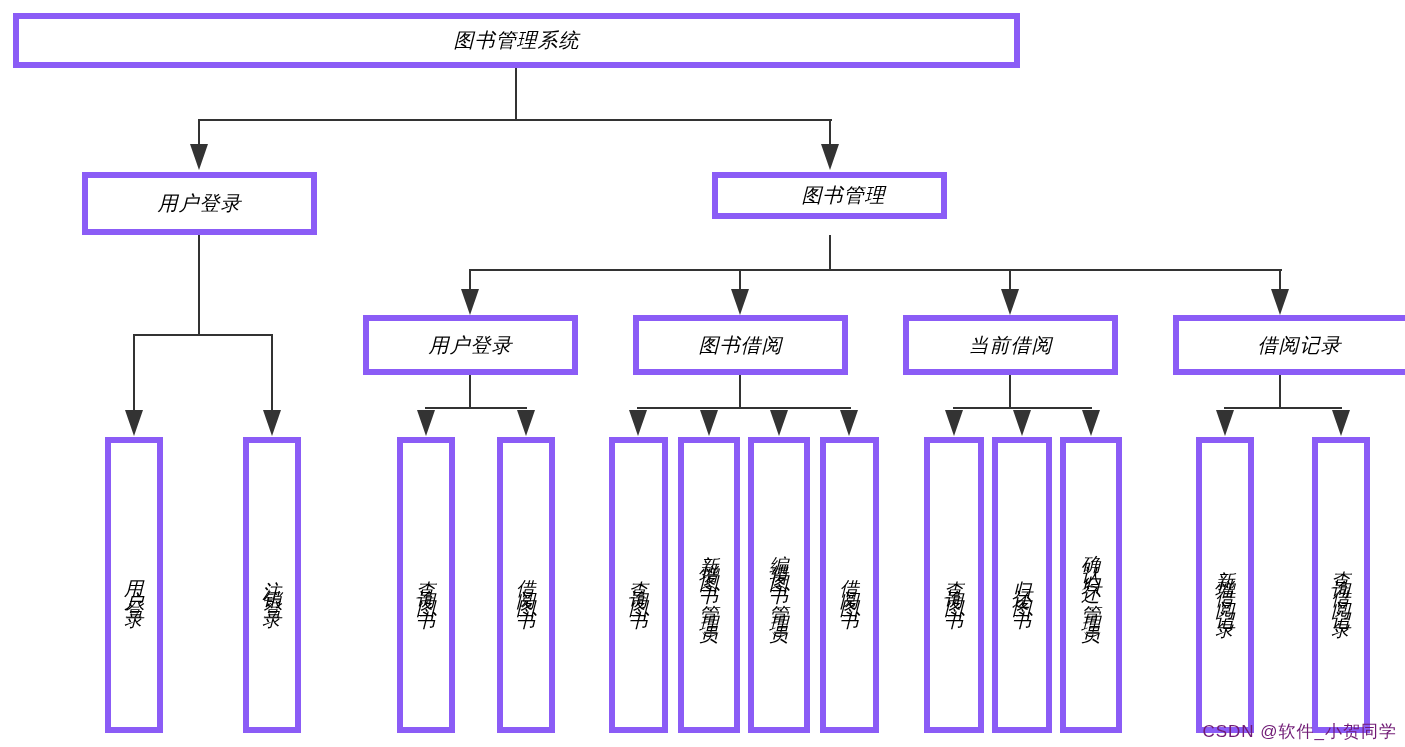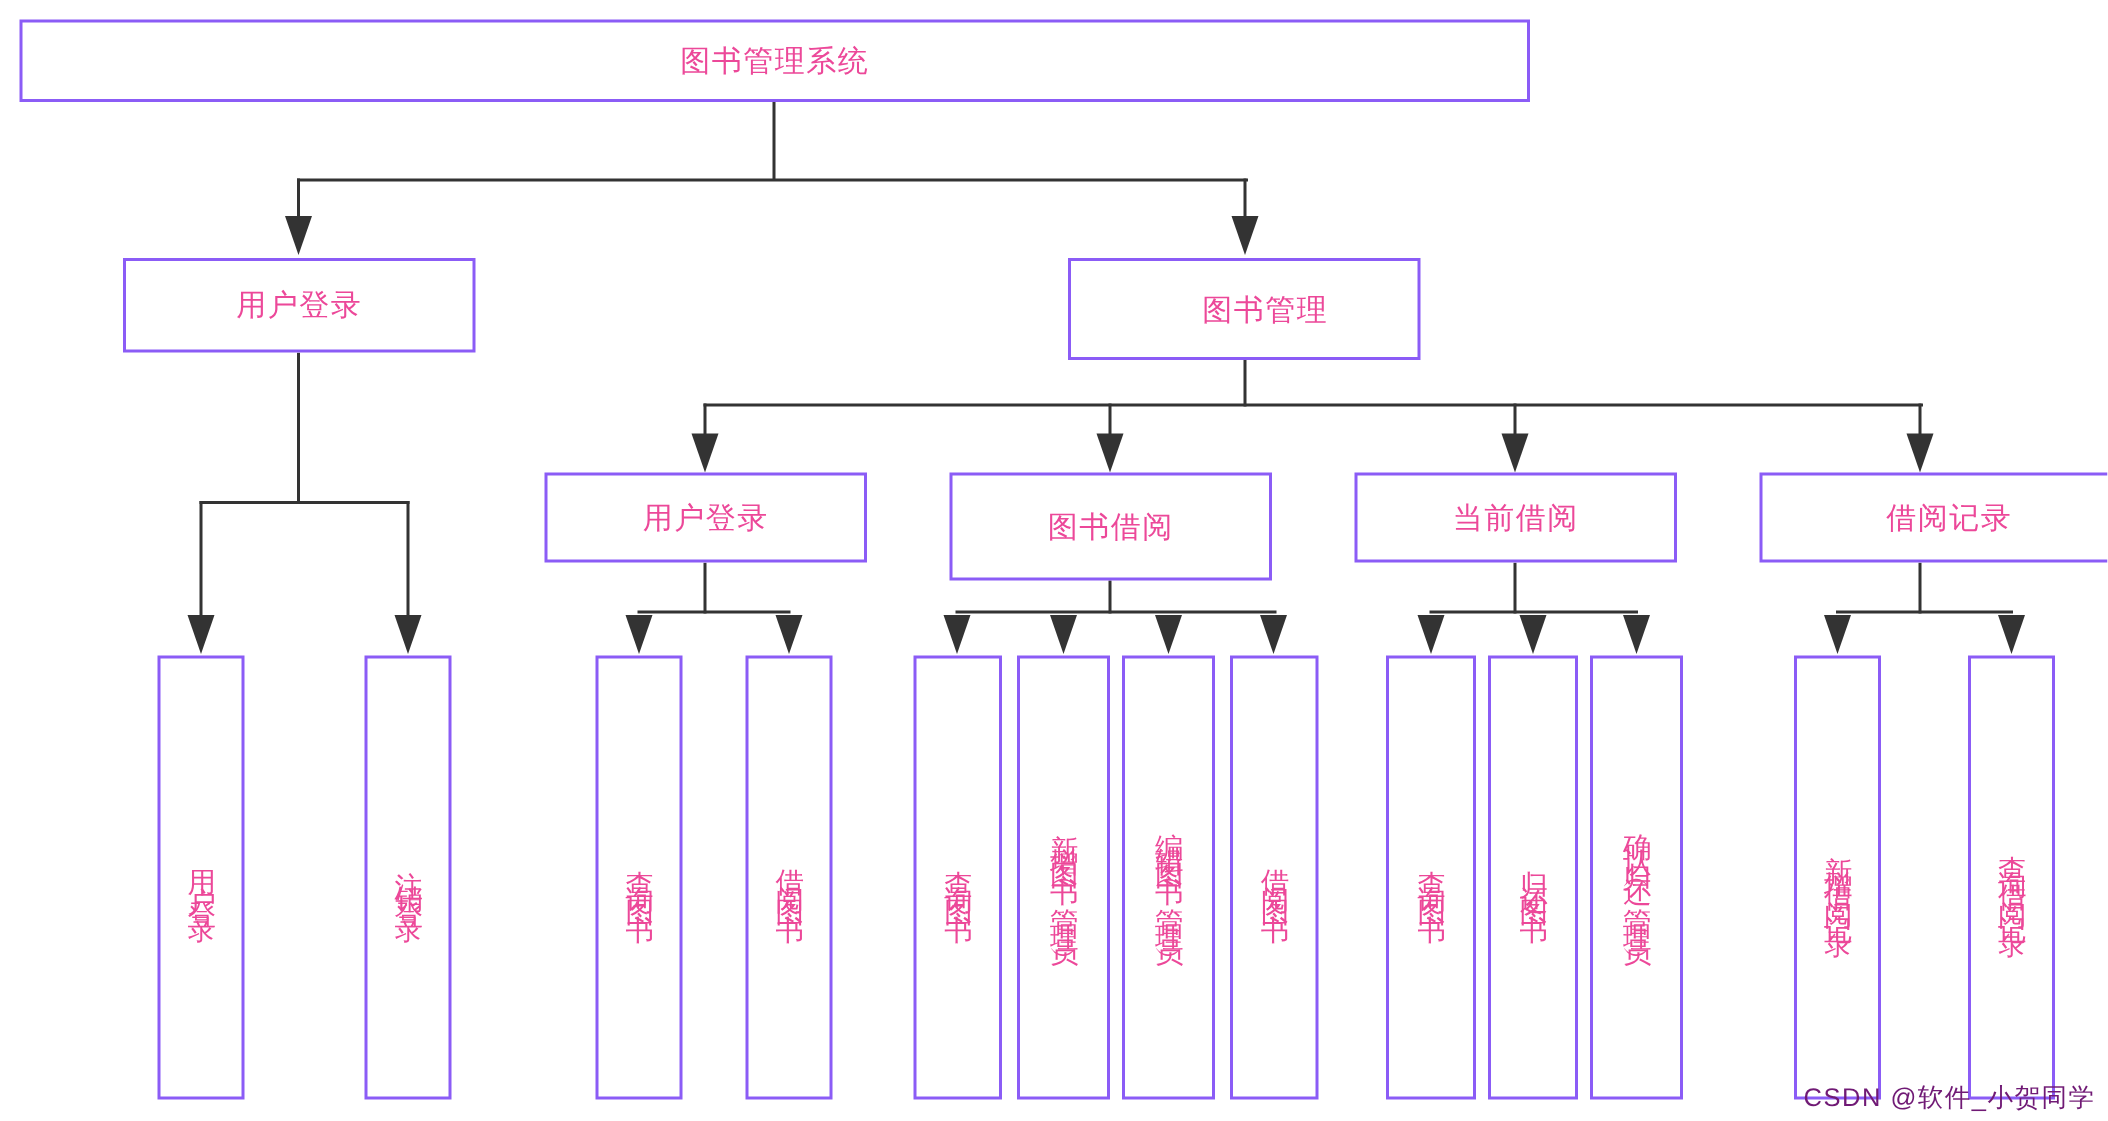--- a/index.html
+++ b/index.html
@@ -12,29 +12,30 @@
     position: relative;
     width: 1405px;
     height: 747px;
     background: #ffffff;
     overflow: hidden;
   }
   .box {
     position: absolute;
     box-sizing: border-box;
     background: #ffffff;
-    border: 2px solid #8b5cf6;
+    border: 6px solid #8b5cf6;
     display: flex;
     align-items: center;
     justify-content: center;
-    color: #ec4899;
+    color: #000000;
     font-size: 20px;
     letter-spacing: 1px;
     white-space: nowrap;
     z-index: 2;
+    font-style: italic;
   }
   .vbox {
     writing-mode: vertical-rl;
     text-orientation: mixed;
     font-size: 19px;
     letter-spacing: 10px;
     white-space: normal;
     line-height: 1;
   }
   .hline {
@@ -80,21 +81,21 @@
   <div class="vline" style="left:515px; top:68px; height:52px;"></div>
   <div class="hline" style="left:198px; top:119px; width:634px;"></div>
   <div class="vline" style="left:198px; top:119px; height:30px;"></div>
   <div class="arrow" style="left:190px; top:144px;"></div>
   <div class="vline" style="left:829px; top:119px; height:30px;"></div>
   <div class="arrow" style="left:821px; top:144px;"></div>
 
   <div class="box" style="left:82px; top:172px; width:235px; height:63px;">
     <span>用户登录</span>
   </div>
-  <div class="box" style="left:712px; top:172px; width:235px; height:68px;padding-left:28px;">
+  <div class="box" style="left:712px; top:172px; width:235px; height:47px;padding-left:28px;">
     <span>图书管理</span>
   </div>
 
   <div class="vline" style="left:198px; top:235px; height:101px;"></div>
   <div class="hline" style="left:133px; top:334px; width:140px;"></div>
   <div class="vline" style="left:133px; top:334px; height:78px;"></div>
   <div class="arrow" style="left:125px; top:410px;"></div>
   <div class="vline" style="left:271px; top:334px; height:78px;"></div>
   <div class="arrow" style="left:263px; top:410px;"></div>
 
@@ -105,21 +106,21 @@
   <div class="vline" style="left:739px; top:269px; height:22px;"></div>
   <div class="arrow" style="left:731px; top:289px;"></div>
   <div class="vline" style="left:1009px; top:269px; height:22px;"></div>
   <div class="arrow" style="left:1001px; top:289px;"></div>
   <div class="vline" style="left:1279px; top:269px; height:22px;"></div>
   <div class="arrow" style="left:1271px; top:289px;"></div>
 
   <div class="box" style="left:363px; top:315px; width:215px; height:60px;">
     <span>用户登录</span>
   </div>
-  <div class="box" style="left:633px; top:315px; width:215px; height:72px;text-align:center;">
+  <div class="box" style="left:633px; top:315px; width:215px; height:60px;text-align:center;">
     <span>图书借阅</span>
   </div>
   <div class="box" style="left:903px; top:315px; width:215px; height:60px;">
     <span>当前借阅</span>
   </div>
   <div class="box" style="left:1173px; top:315px; width:253px; height:60px;">
     <span>借阅记录</span>
   </div>
 
   <div class="vline" style="left:469px; top:375px; height:34px;"></div>

